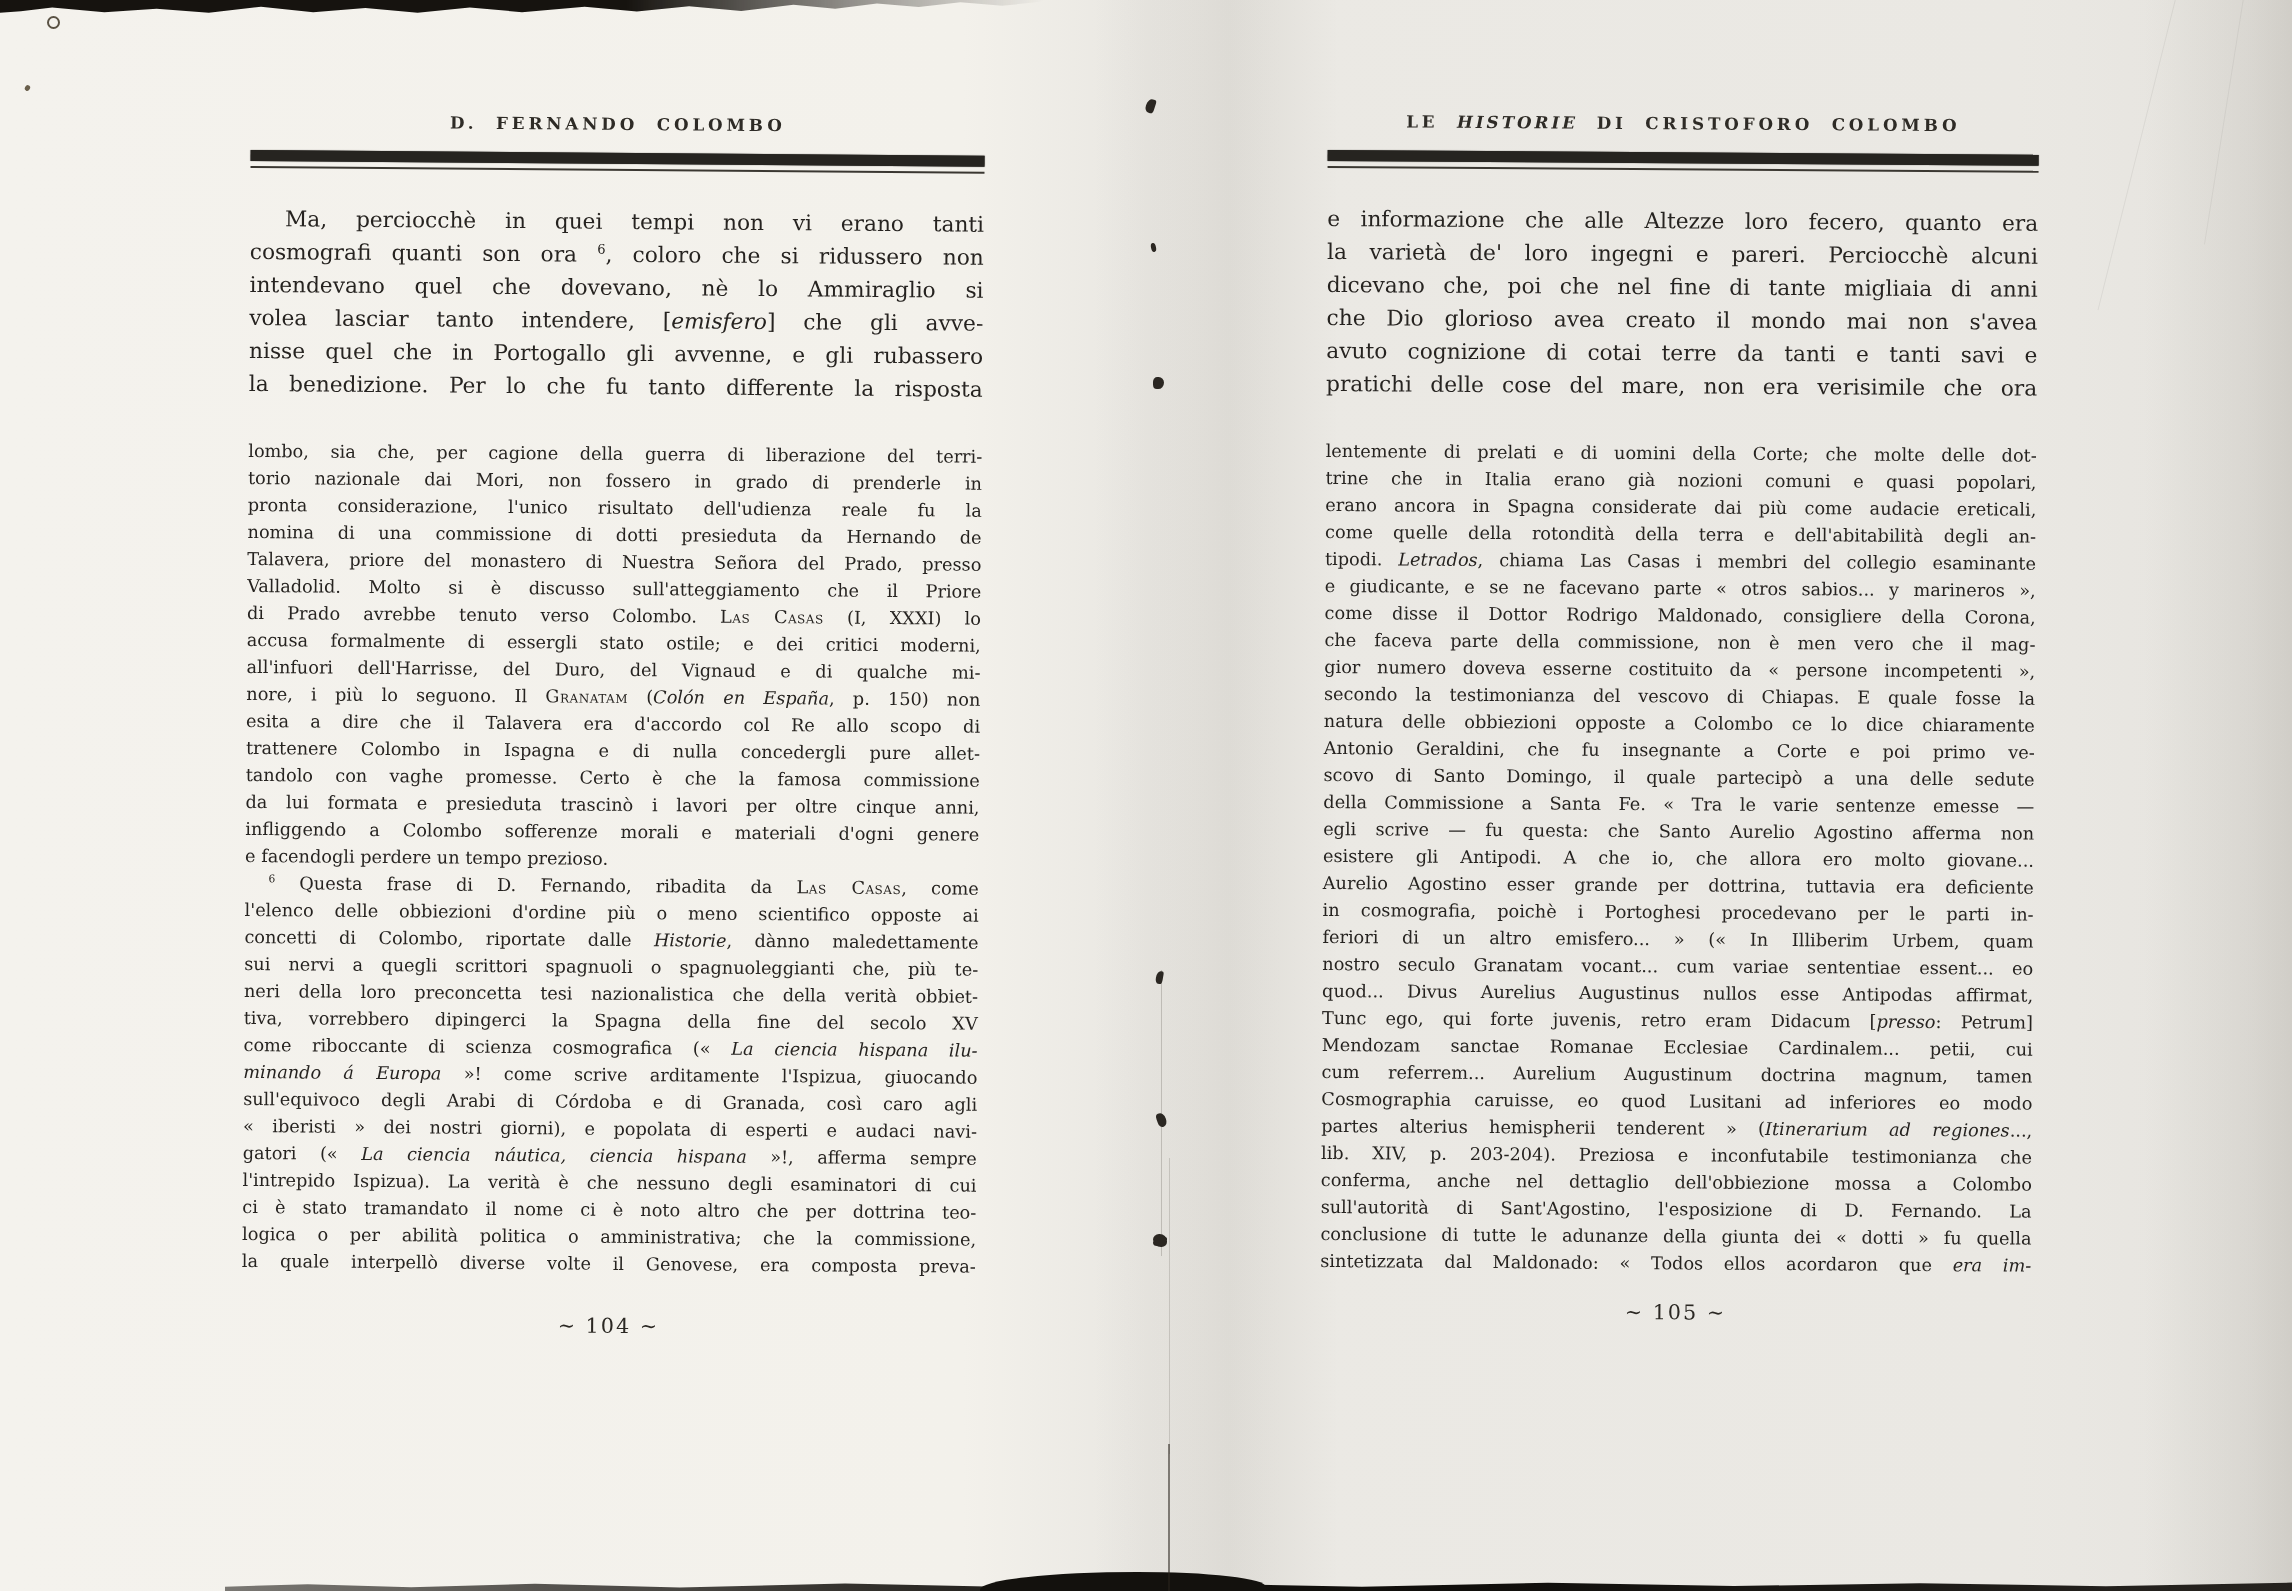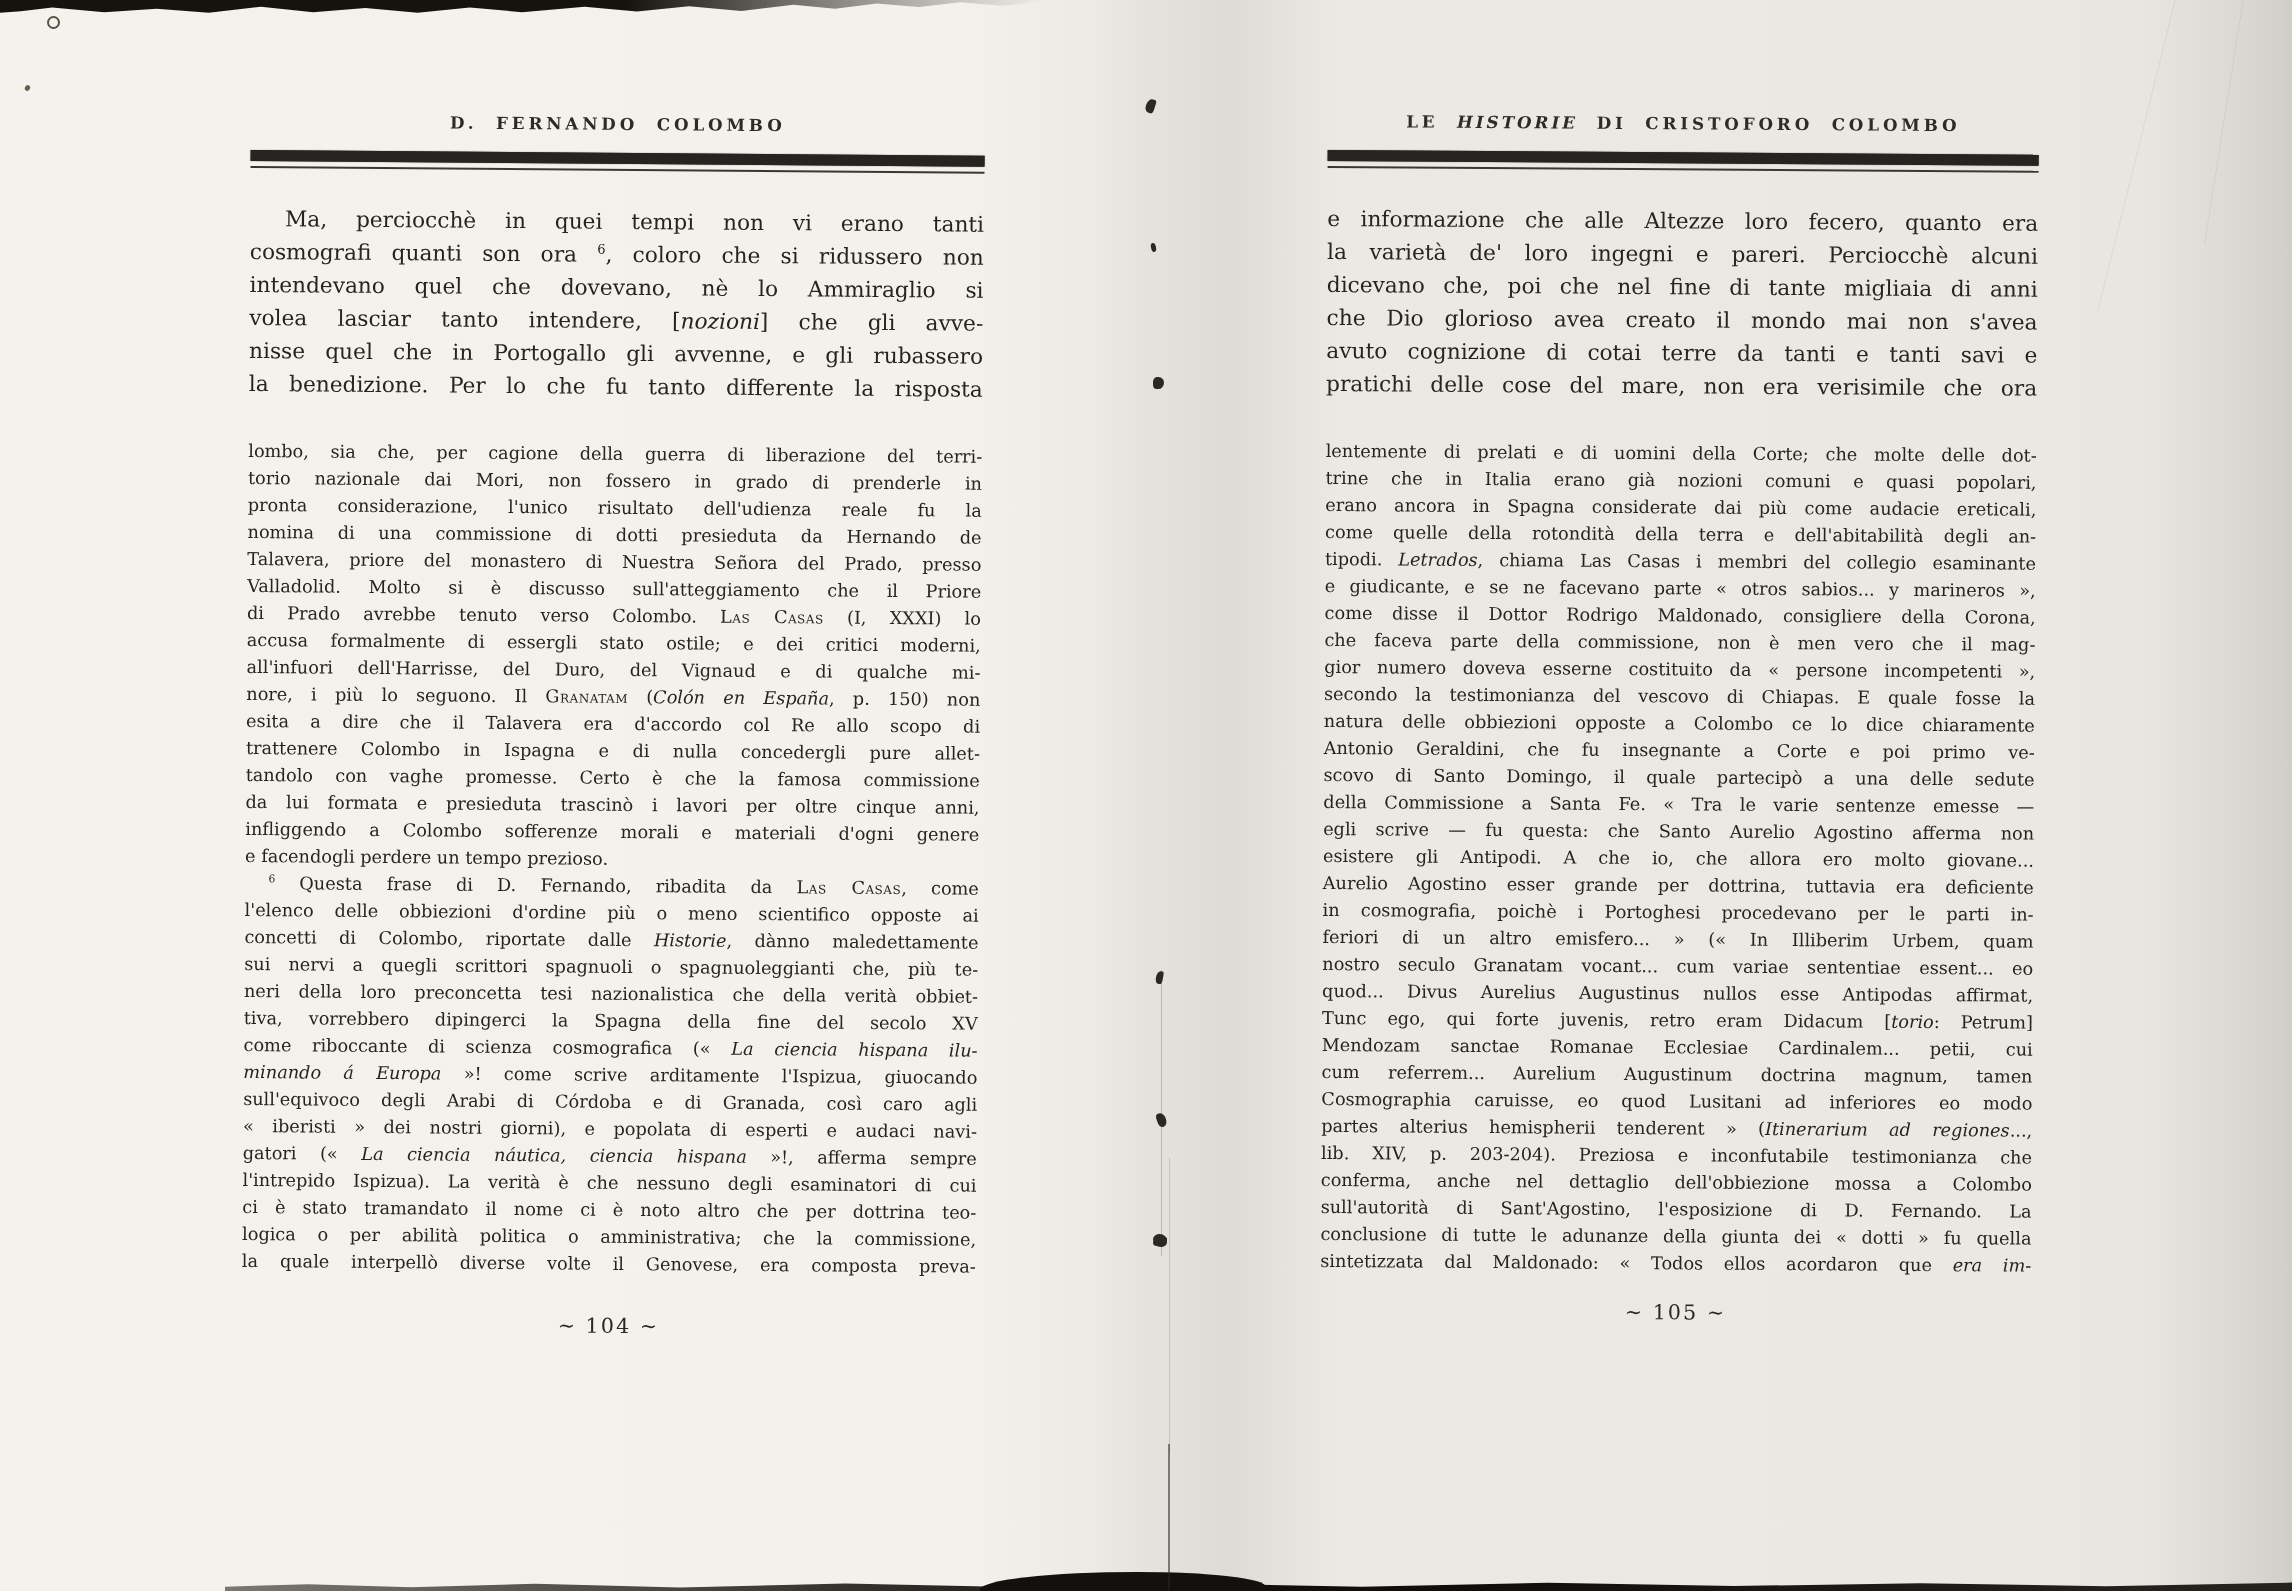--- a/index.html
+++ b/index.html
@@ -79,21 +79,21 @@
   <div class="page left">
     <div class="rhead">D. FERNANDO COLOMBO</div>
     <div class="rule">
       <div class="thick"></div>
       <div class="thin"></div>
     </div>
     <div class="main">
         <div class="tline indent">Ma, perciocchè in quei tempi non vi erano tanti</div>
         <div class="tline">cosmografi quanti son ora <span class="sup">6</span>, coloro che si ridussero non</div>
         <div class="tline">intendevano quel che dovevano, nè lo Ammiraglio si</div>
-        <div class="tline">volea lasciar tanto intendere, [<span class="it">nozioni</span>] che gli avve-</div>
+        <div class="tline">volea lasciar tanto intendere, [<span class="it">emisfero</span>] che gli avve-</div>
         <div class="tline">nisse quel che in Portogallo gli avvenne, e gli rubassero</div>
         <div class="tline">la benedizione. Per lo che fu tanto differente la risposta</div>
       </div>
     <div class="foot">
         <div class="tline">lombo, sia che, per cagione della guerra di liberazione del terri-</div>
         <div class="tline">torio nazionale dai Mori, non fossero in grado di prenderle in</div>
         <div class="tline">pronta considerazione, l'unico risultato dell'udienza reale fu la</div>
         <div class="tline">nomina di una commissione di dotti presieduta da Hernando de</div>
         <div class="tline">Talavera, priore del monastero di Nuestra Señora del Prado, presso</div>
         <div class="tline">Valladolid. Molto si è discusso sull'atteggiamento che il Priore</div>
@@ -155,21 +155,21 @@
         <div class="tline">Antonio Geraldini, che fu insegnante a Corte e poi primo ve-</div>
         <div class="tline">scovo di Santo Domingo, il quale partecipò a una delle sedute</div>
         <div class="tline">della Commissione a Santa Fe. « Tra le varie sentenze emesse —</div>
         <div class="tline">egli scrive — fu questa: che Santo Aurelio Agostino afferma non</div>
         <div class="tline">esistere gli Antipodi. A che io, che allora ero molto giovane...</div>
         <div class="tline">Aurelio Agostino esser grande per dottrina, tuttavia era deficiente</div>
         <div class="tline">in cosmografia, poichè i Portoghesi procedevano per le parti in-</div>
         <div class="tline">feriori di un altro emisfero... » (« In Illiberim Urbem, quam</div>
         <div class="tline">nostro seculo Granatam vocant... cum variae sententiae essent... eo</div>
         <div class="tline">quod... Divus Aurelius Augustinus nullos esse Antipodas affirmat,</div>
-        <div class="tline">Tunc ego, qui forte juvenis, retro eram Didacum [<span class="it">torio</span>: Petrum]</div>
+        <div class="tline">Tunc ego, qui forte juvenis, retro eram Didacum [<span class="it">presso</span>: Petrum]</div>
         <div class="tline">Mendozam sanctae Romanae Ecclesiae Cardinalem... petii, cui</div>
         <div class="tline">cum referrem... Aurelium Augustinum doctrina magnum, tamen</div>
         <div class="tline">Cosmographia caruisse, eo quod Lusitani ad inferiores eo modo</div>
         <div class="tline">partes alterius hemispherii tenderent » (<span class="it">Itinerarium ad regiones</span>...,</div>
         <div class="tline">lib. XIV, p. 203-204). Preziosa e inconfutabile testimonianza che</div>
         <div class="tline">conferma, anche nel dettaglio dell'obbiezione mossa a Colombo</div>
         <div class="tline">sull'autorità di Sant'Agostino, l'esposizione di D. Fernando. La</div>
         <div class="tline">conclusione di tutte le adunanze della giunta dei « dotti » fu quella</div>
         <div class="tline">sintetizzata dal Maldonado: « Todos ellos acordaron que <span class="it">era im-</span></div>
       </div>

